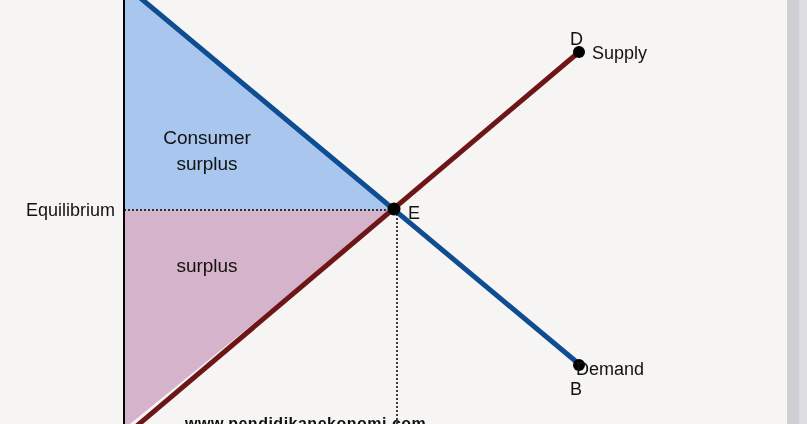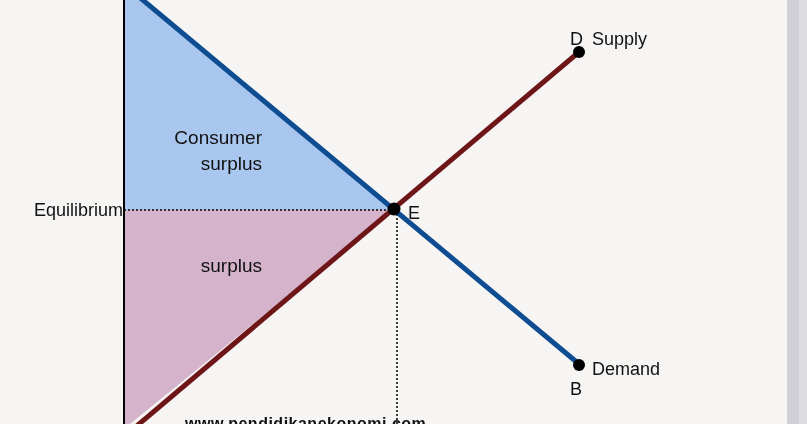--- a/index.html
+++ b/index.html
@@ -31,21 +31,21 @@
     }
     .lbl {
       position: absolute;
       font-family: "Liberation Sans", sans-serif;
       color: #111;
       white-space: nowrap;
       line-height: 1;
     }
     .area-label {
       font-size: 19px;
-      text-align: right;
+      text-align: center;
       line-height: 26px;
     }
     .axis-label {
       font-size: 18px;
       text-align: right;
       line-height: 26px;
     }
     .point-label { font-size: 18px; }
     .curve-label { font-size: 18px; }
     .watermark {
@@ -83,26 +83,26 @@
   <div id="scrollbar"></div>
 
   <div class="lbl area-label" style="left:152px; top:125px; width:110px;">
     <div>Consumer</div>
     <div>surplus</div>
   </div>
   <div class="lbl area-label" style="left:152px; top:253px; width:110px;">
     <div>surplus</div>
   </div>
 
-  <div class="lbl axis-label" style="left:8px; top:197px; width:115px;">
+  <div class="lbl axis-label" style="left:0px; top:197px; width:115px;">
     <div>Equilibrium</div>
   </div>
 
   <div class="lbl point-label" style="left:570px; top:30px;">D</div>
-  <div class="lbl curve-label" style="left:592px; top:30px;">Supply</div>
+  <div class="lbl curve-label" style="left:592px; top:44px;">Supply</div>
 
   <div class="lbl point-label" style="left:408px; top:204px;">E</div>
 
-  <div class="lbl curve-label" style="left:592px; top:360px;">Demand</div>
+  <div class="lbl curve-label" style="left:576px; top:360px;">Demand</div>
   <div class="lbl point-label" style="left:570px; top:380px;">B</div>
 
   <div class="lbl watermark" style="left:185px; top:416px;">www.pendidikanekonomi.com</div>
 </div>
 
 </body></html>

